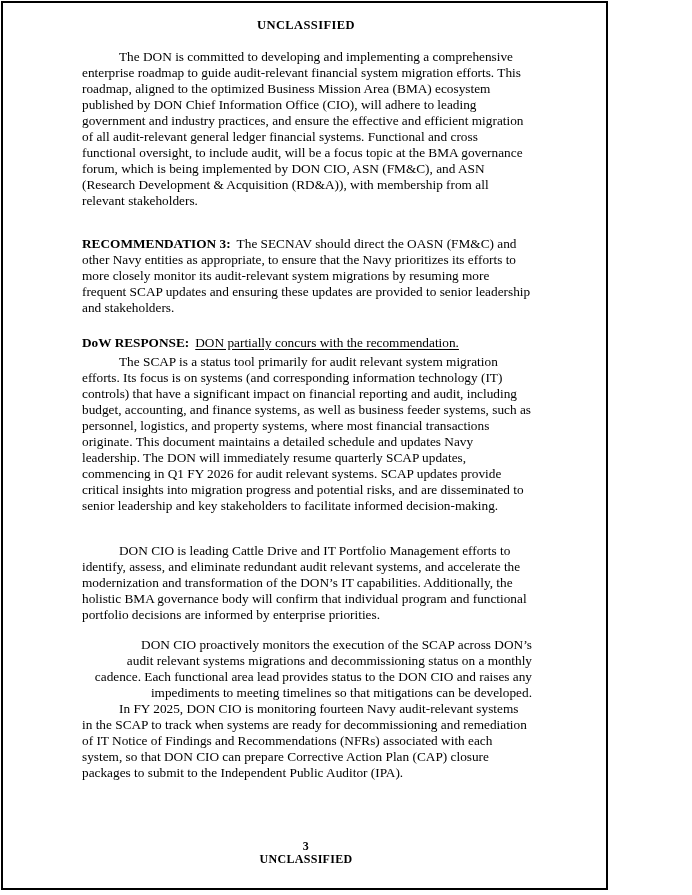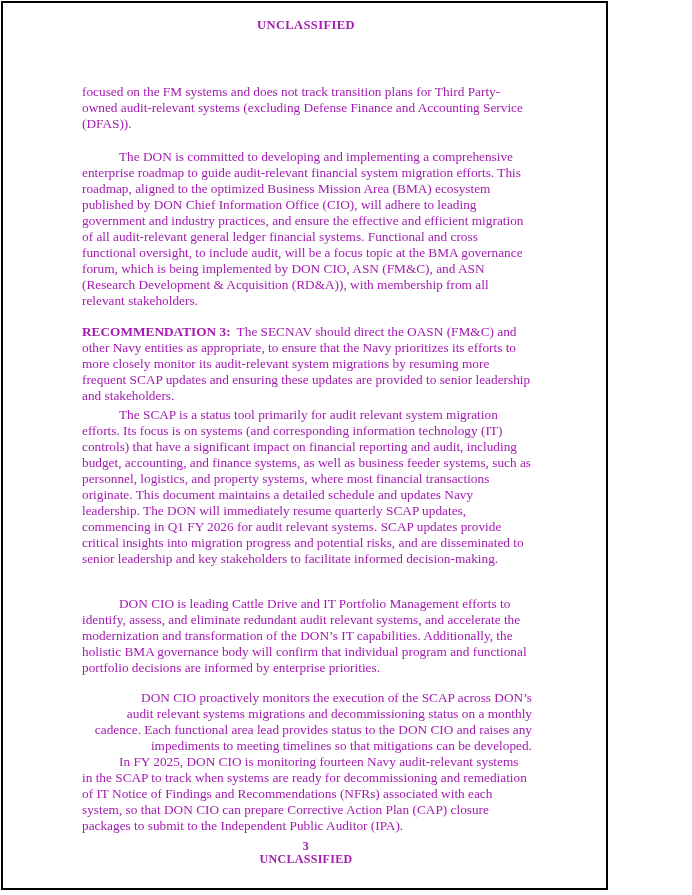--- a/index.html
+++ b/index.html
@@ -5,21 +5,21 @@
   html, body {
     margin: 0;
     padding: 0;
     background: #ffffff;
   }
   .page {
     position: relative;
     width: 612px;
     height: 895px;
     background: #ffffff;
-    color: #a21caf;
+    color: #000000;
     font-family: "Liberation Serif", "DejaVu Serif", serif;
     overflow: hidden;
   }
   .page-border {
     position: absolute;
     left: 1px;
     top: 1px;
     right: 4px;
     bottom: 5px;
     border: 2px solid #000000;
@@ -38,21 +38,21 @@
     font-size: 13.3px;
     line-height: 16px;
     text-align: left;
   }
   .para {
     margin: 0;
   }
   .indent { text-indent: 37px; }
   .mt-intro   { margin-top: 52px; }
   .mt-roadmap { margin-top: 17px; }
-  .mt-rec     { margin-top: 15px; }
+  .mt-rec     { margin-top: 27px; }
   .mt-resp    { margin-top: 19px; }
   .mt-scap    { margin-top: 3px; }
   .mt-cattle  { margin-top: 29px; }
   .mt-monitor { margin-top: 14px; text-align: right; }
   .mt-fy      { margin-top: 0; }
   .bold { font-weight: bold; }
   .after-label { padding-left: 6px; }
   .underline {
     text-decoration: underline;
     text-underline-offset: 2px;
@@ -72,28 +72,30 @@
 </head>
 <body>
 
 <div class="page">
   <div class="page-border"></div>
 
   <div class="header">UNCLASSIFIED</div>
 
   <div class="content">
 
-    <p class="para mt-intro">focused on the FM systems and does not track transition plans for Third Party-owned audit-relevant systems (excluding Defense Finance and Accounting Service (DFAS)).</p>
 
     <p class="para indent mt-roadmap">The DON is committed to developing and implementing a comprehensive enterprise roadmap to guide audit-relevant financial system migration efforts. This roadmap, aligned to the optimized Business Mission Area (BMA) ecosystem published by DON Chief Information Office (CIO), will adhere to leading government and industry practices, and ensure the effective and efficient migration of all audit-relevant general ledger financial systems. Functional and cross functional oversight, to include audit, will be a focus topic at the BMA governance forum, which is being implemented by DON CIO, ASN (FM&amp;C), and ASN (Research Development &amp; Acquisition (RD&amp;A)), with membership from all relevant stakeholders.</p>
 
     <p class="para mt-rec">
       <span class="bold">RECOMMENDATION 3:</span><span class="after-label">The SECNAV should direct the OASN (FM&amp;C) and other Navy entities as appropriate, to ensure that the Navy prioritizes its efforts to more closely monitor its audit-relevant system migrations by resuming more frequent SCAP updates and ensuring these updates are provided to senior leadership and stakeholders.</span>
     </p>
 
+    <p class="para mt-resp">
+      <span class="bold">DoW RESPONSE:</span><span class="after-label underline">DON partially concurs with the recommendation.</span>
+    </p>
 
     <p class="para indent mt-scap">The SCAP is a status tool primarily for audit relevant system migration efforts. Its focus is on systems (and corresponding information technology (IT) controls) that have a significant impact on financial reporting and audit, including budget, accounting, and finance systems, as well as business feeder systems, such as personnel, logistics, and property systems, where most financial transactions originate.  This document maintains a detailed schedule and updates Navy leadership. The DON will immediately resume quarterly SCAP updates, commencing in Q1 FY 2026 for audit relevant systems. SCAP updates provide critical insights into migration progress and potential risks, and are disseminated to senior leadership and key stakeholders to facilitate informed decision-making.</p>
 
     <p class="para indent mt-cattle">DON CIO is leading Cattle Drive and IT Portfolio Management efforts to identify, assess, and eliminate redundant audit relevant systems, and accelerate the modernization and transformation of the DON’s IT capabilities. Additionally, the holistic BMA governance body will confirm that individual program and functional portfolio decisions are informed by enterprise priorities.</p>
 
     <p class="para indent mt-monitor">DON CIO proactively monitors the execution of the SCAP across DON’s audit relevant systems migrations and decommissioning status on a monthly cadence. Each functional area lead provides status to the DON CIO and raises any impediments to meeting timelines so that mitigations can be developed.</p>
 
     <p class="para indent mt-fy">In FY 2025, DON CIO is monitoring fourteen Navy audit-relevant systems in the SCAP to track when systems are ready for decommissioning and remediation of IT Notice of Findings and Recommendations (NFRs) associated with each system, so that DON CIO can prepare Corrective Action Plan (CAP) closure packages to submit to the Independent Public Auditor (IPA).</p>
   </div>
 

